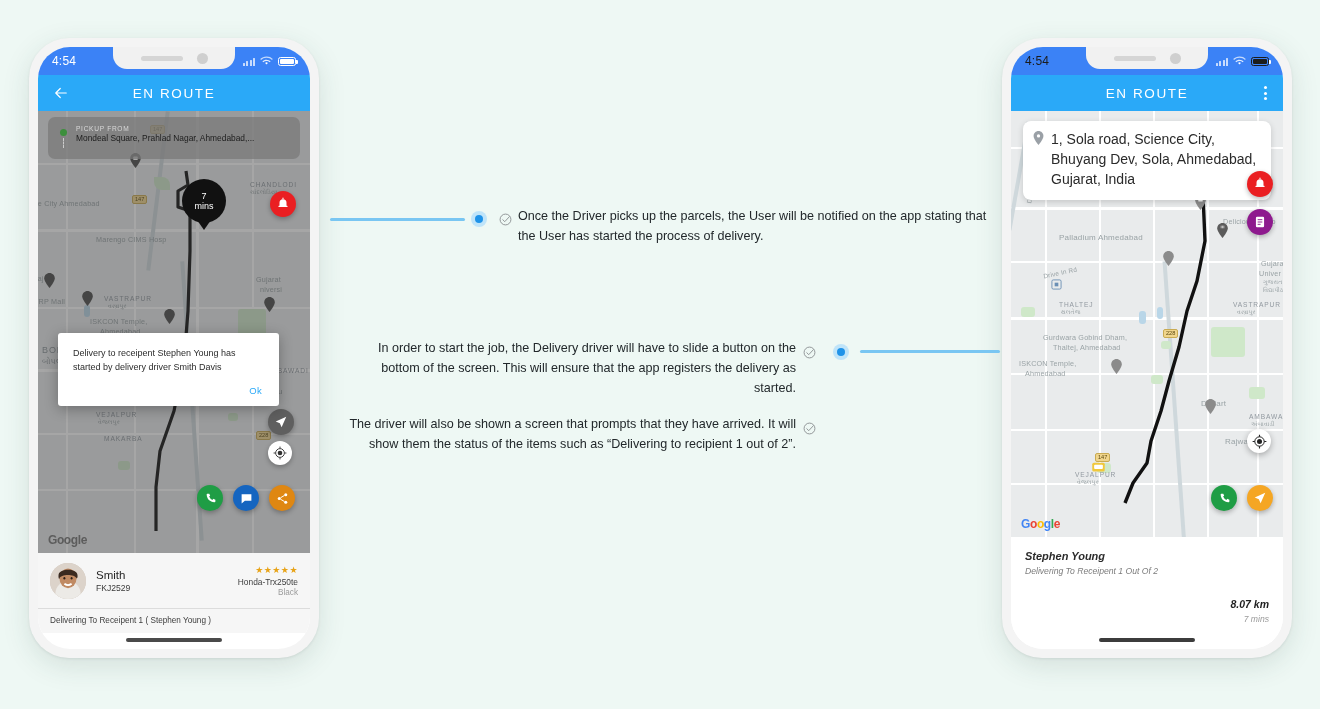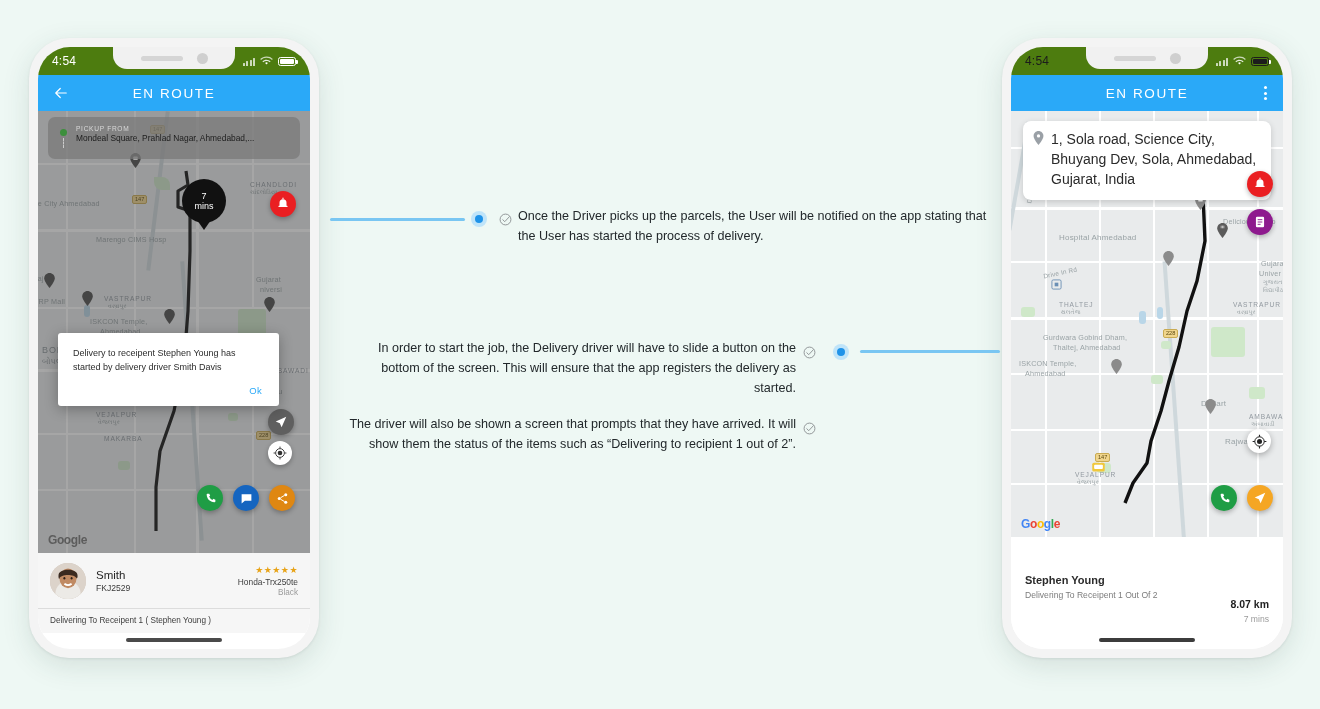--- a/index.html
+++ b/index.html
@@ -23,21 +23,21 @@
 
   
   .notch { position: absolute; top: 0; left: 50%; transform: translateX(-50%);
            width: 122px; height: 22px; background: #f1f1f1;
            border-bottom-left-radius: 14px; border-bottom-right-radius: 14px;
            z-index: 40; display: flex; align-items: center; justify-content: center; gap: 14px; }
   .speaker { width: 42px; height: 5px; border-radius: 3px; background: #d5d5d5; }
   .cam { width: 11px; height: 11px; border-radius: 50%; background: #cfcfcf; }
 
   
-  .statusbar { position: relative; height: 28px; background: #4d7c0f;
+  .statusbar { position: relative; height: 28px; background: #3b82f6;
                display: flex; align-items: center; justify-content: space-between;
                padding: 0 14px; color: #fff; font-size: 11.5px; z-index: 30; }
   .sb-time { font-weight: 400; letter-spacing: .2px; font-size: 12px; }
   .sb-right { display: flex; align-items: center; gap: 5px; }
   .bars { display: flex; align-items: flex-end; gap: 1.5px; height: 9px; }
   .bars i { width: 2px; background: rgba(255,255,255,.72); border-radius: .5px; display:block; }
   .bars i:nth-child(1){height:3px} .bars i:nth-child(2){height:4.5px}
   .bars i:nth-child(3){height:6px} .bars i:nth-child(4){height:8px}
   .batt { width: 18px; height: 9px; border: 1.4px solid #fff; border-radius: 2.5px; position: relative; }
   .batt::after { content:""; position:absolute; right:-3.2px; top:2px; width:2px; height:4px;
@@ -129,21 +129,21 @@
   .driver-plate { font-size: 8.6px; color: #3a3a3a; margin-top: 2px; }
   .driver-right { text-align: right; }
   .stars { color: #e8a317; font-size: 9px; letter-spacing: .5px; }
   .vehicle { font-size: 8.4px; color: #3e3e3e; margin-top: 2px; }
   .vcolor { font-size: 8.2px; color: #9b9b9b; margin-top: 1px; }
   .driver-foot { border-top: 1px solid #dcdcdc; padding: 7px 12px 8px 12px;
                  font-size: 8.2px; color: #3c3c3c; }
 
   
   .recip-card { position: relative; background: #fff; z-index: 19; }
-  .recip-main { display: flex; align-items: center; padding: 13px 14px 32px 14px; }
+  .recip-main { display: flex; align-items: flex-start; padding: 13px 14px 32px 14px; font-style: italic; }
   .recip-left { flex: 1; }
   .recip-name { font-size: 11px; color: #2b2b2b; font-weight: bold; }
   .recip-sub { font-size: 8.6px; color: #7c7c7c; margin-top: 4px; }
   .recip-right { text-align: right; margin-top: 48px; }
   .recip-km { font-size: 10.5px; color: #1f1f1f; font-weight: bold; }
   .recip-min { font-size: 8.6px; color: #9a9a9a; margin-top: 4px; }
   .slide-btn { background: #2aa9f8; height: 36px; display: flex; align-items: center;
                padding: 0 16px; gap: 0; position: relative; }
   .slide-chev { color: #fff; font-size: 18px; line-height: 1; letter-spacing: -3px; }
   .slide-label { flex: 1; text-align: center; color: #fff; font-size: 15px; letter-spacing: 1px; }
@@ -430,21 +430,21 @@
           <div class="green" style="left:200px;top:216px;width:34px;height:30px"></div>
           <div class="green" style="left:10px;top:196px;width:14px;height:10px"></div>
           <div class="green" style="left:150px;top:230px;width:10px;height:8px"></div>
           <div class="green" style="left:140px;top:264px;width:12px;height:9px"></div>
           <div class="green" style="left:238px;top:276px;width:16px;height:12px"></div>
           <div class="green" style="left:86px;top:352px;width:14px;height:10px"></div>
           <div class="water" style="left:128px;top:200px;width:7px;height:13px;border-radius:3px"></div>
           <div class="water" style="left:146px;top:196px;width:6px;height:12px;border-radius:3px"></div>
 
           <div class="mlabel" style="left:20px;top:52px;font-size:8px">Marergo BEGIN Hospital</div>
-          <div class="mlabel" style="left:48px;top:122px;font-size:8px">Hospital Ahmedabad</div>
+          <div class="mlabel" style="left:48px;top:122px;font-size:8px">Palladium Ahmedabad</div>
           <div class="mlabel cap" style="left:48px;top:190px">THALTEJ</div>
           <div class="mlabel guj" style="left:50px;top:198px">થલતેજ</div>
           <div class="mlabel" style="left:32px;top:222px">Gurdwara Gobind Dham,</div>
           <div class="mlabel" style="left:42px;top:232px">Thaltej, Ahmedabad</div>
           <div class="mlabel" style="left:212px;top:106px">Delicious Bistro</div>
           <div class="mlabel" style="left:250px;top:148px">Gujarat</div>
           <div class="mlabel" style="left:248px;top:158px">Univer</div>
           <div class="mlabel guj" style="left:252px;top:168px">ગુજરાત</div>
           <div class="mlabel guj" style="left:252px;top:176px">વિદ્યાપીઠ</div>
           <div class="mlabel cap" style="left:222px;top:190px">VASTRAPUR</div>

